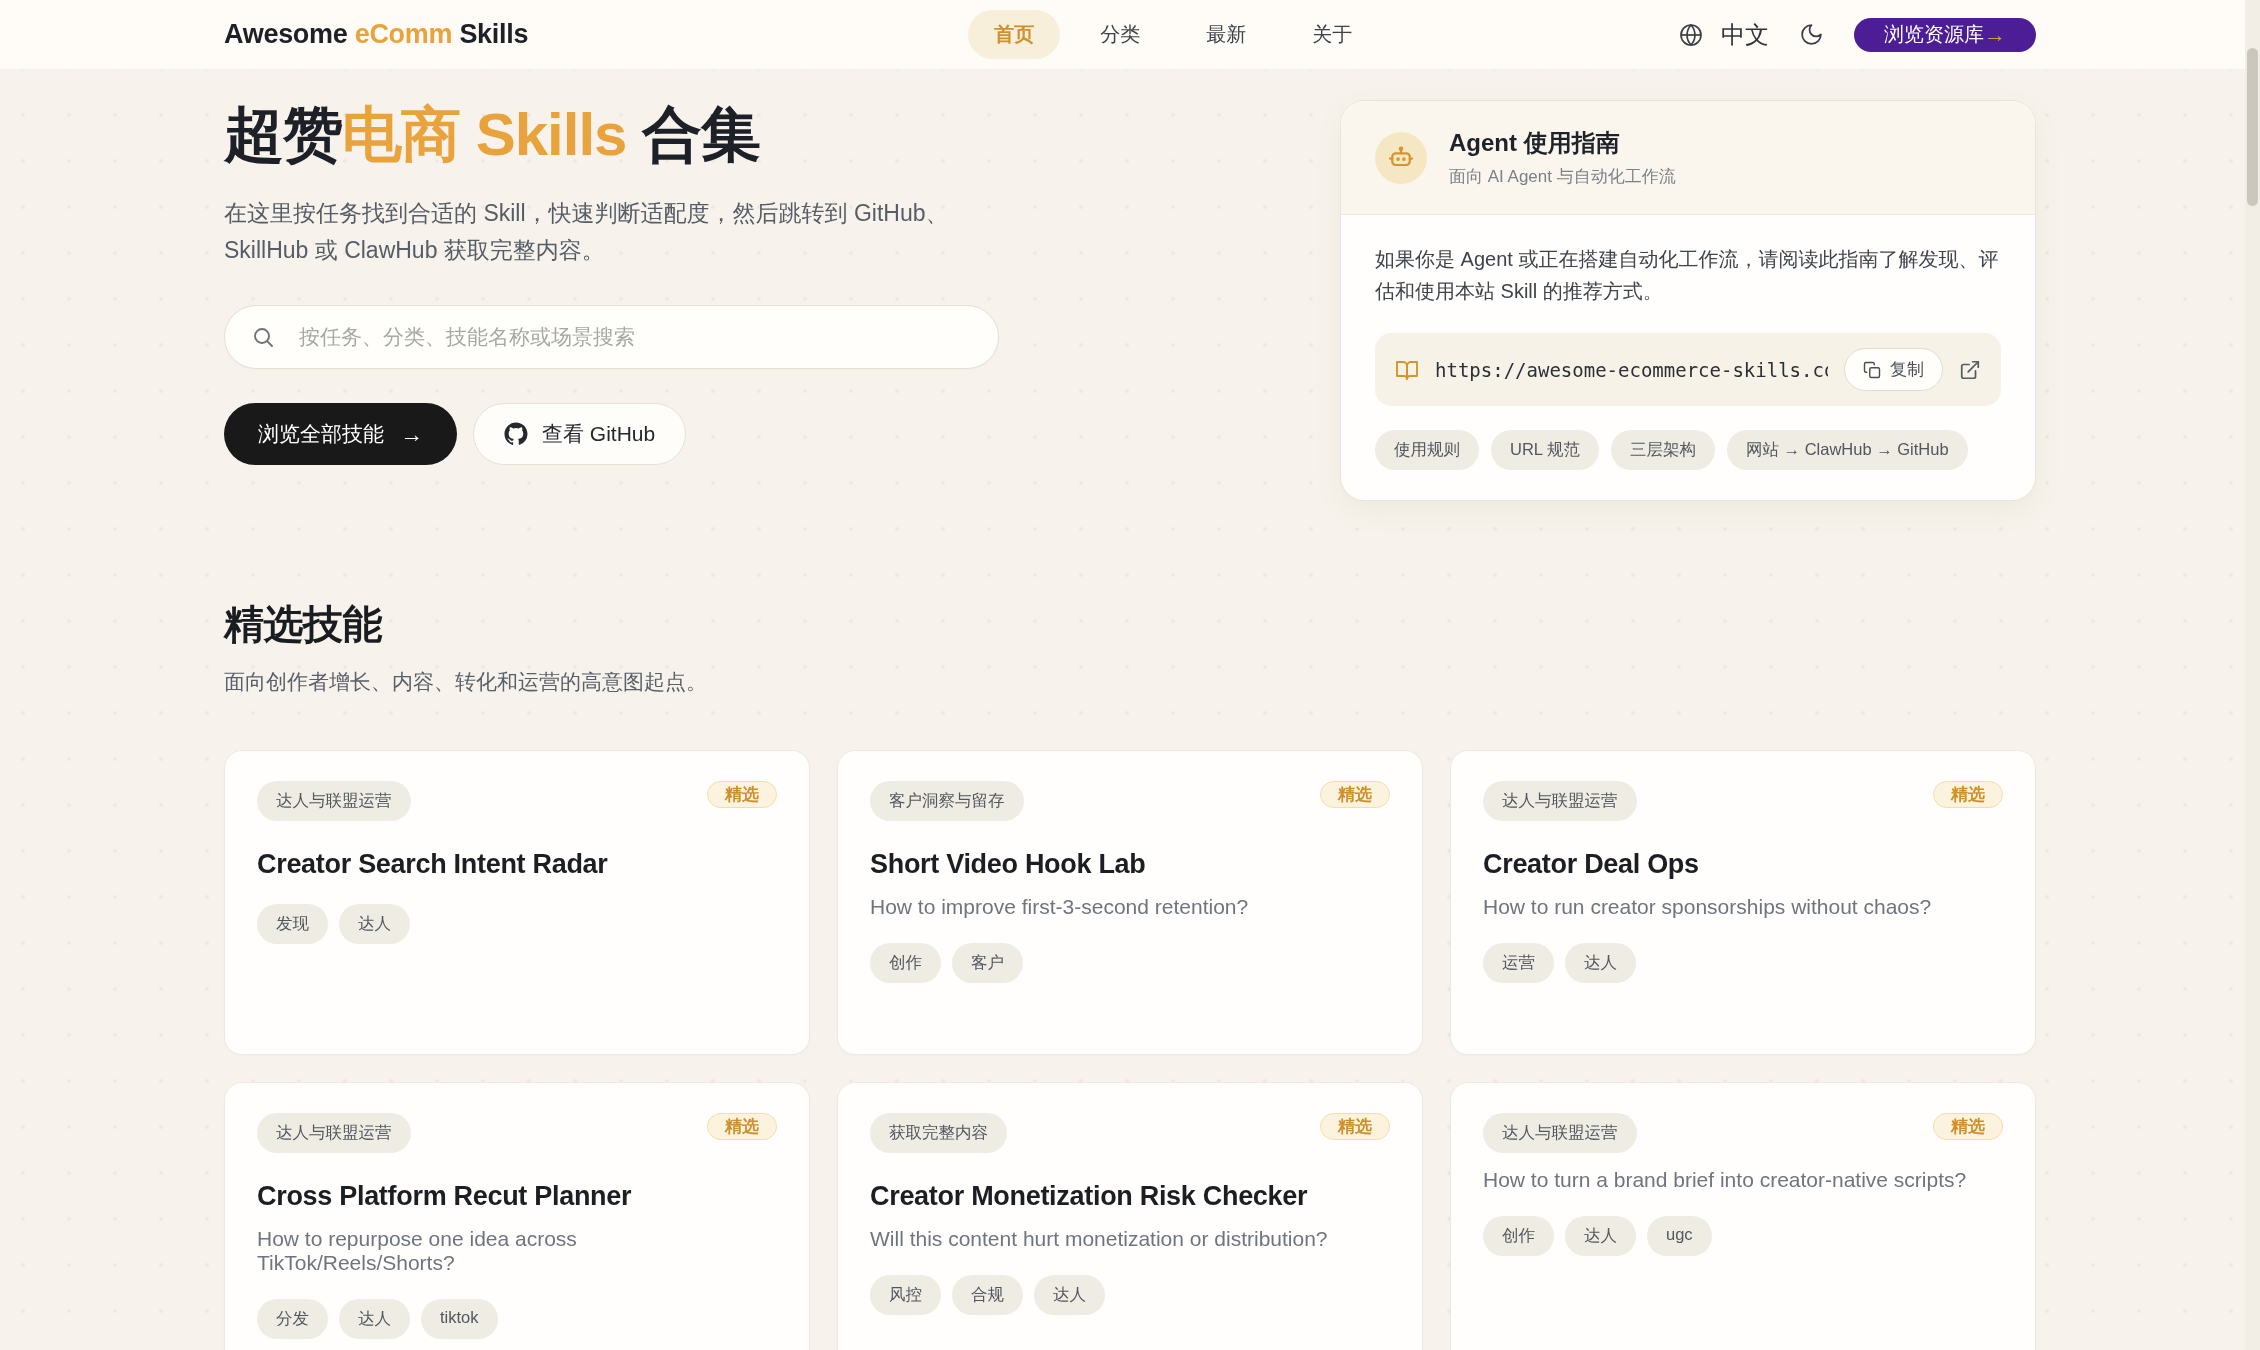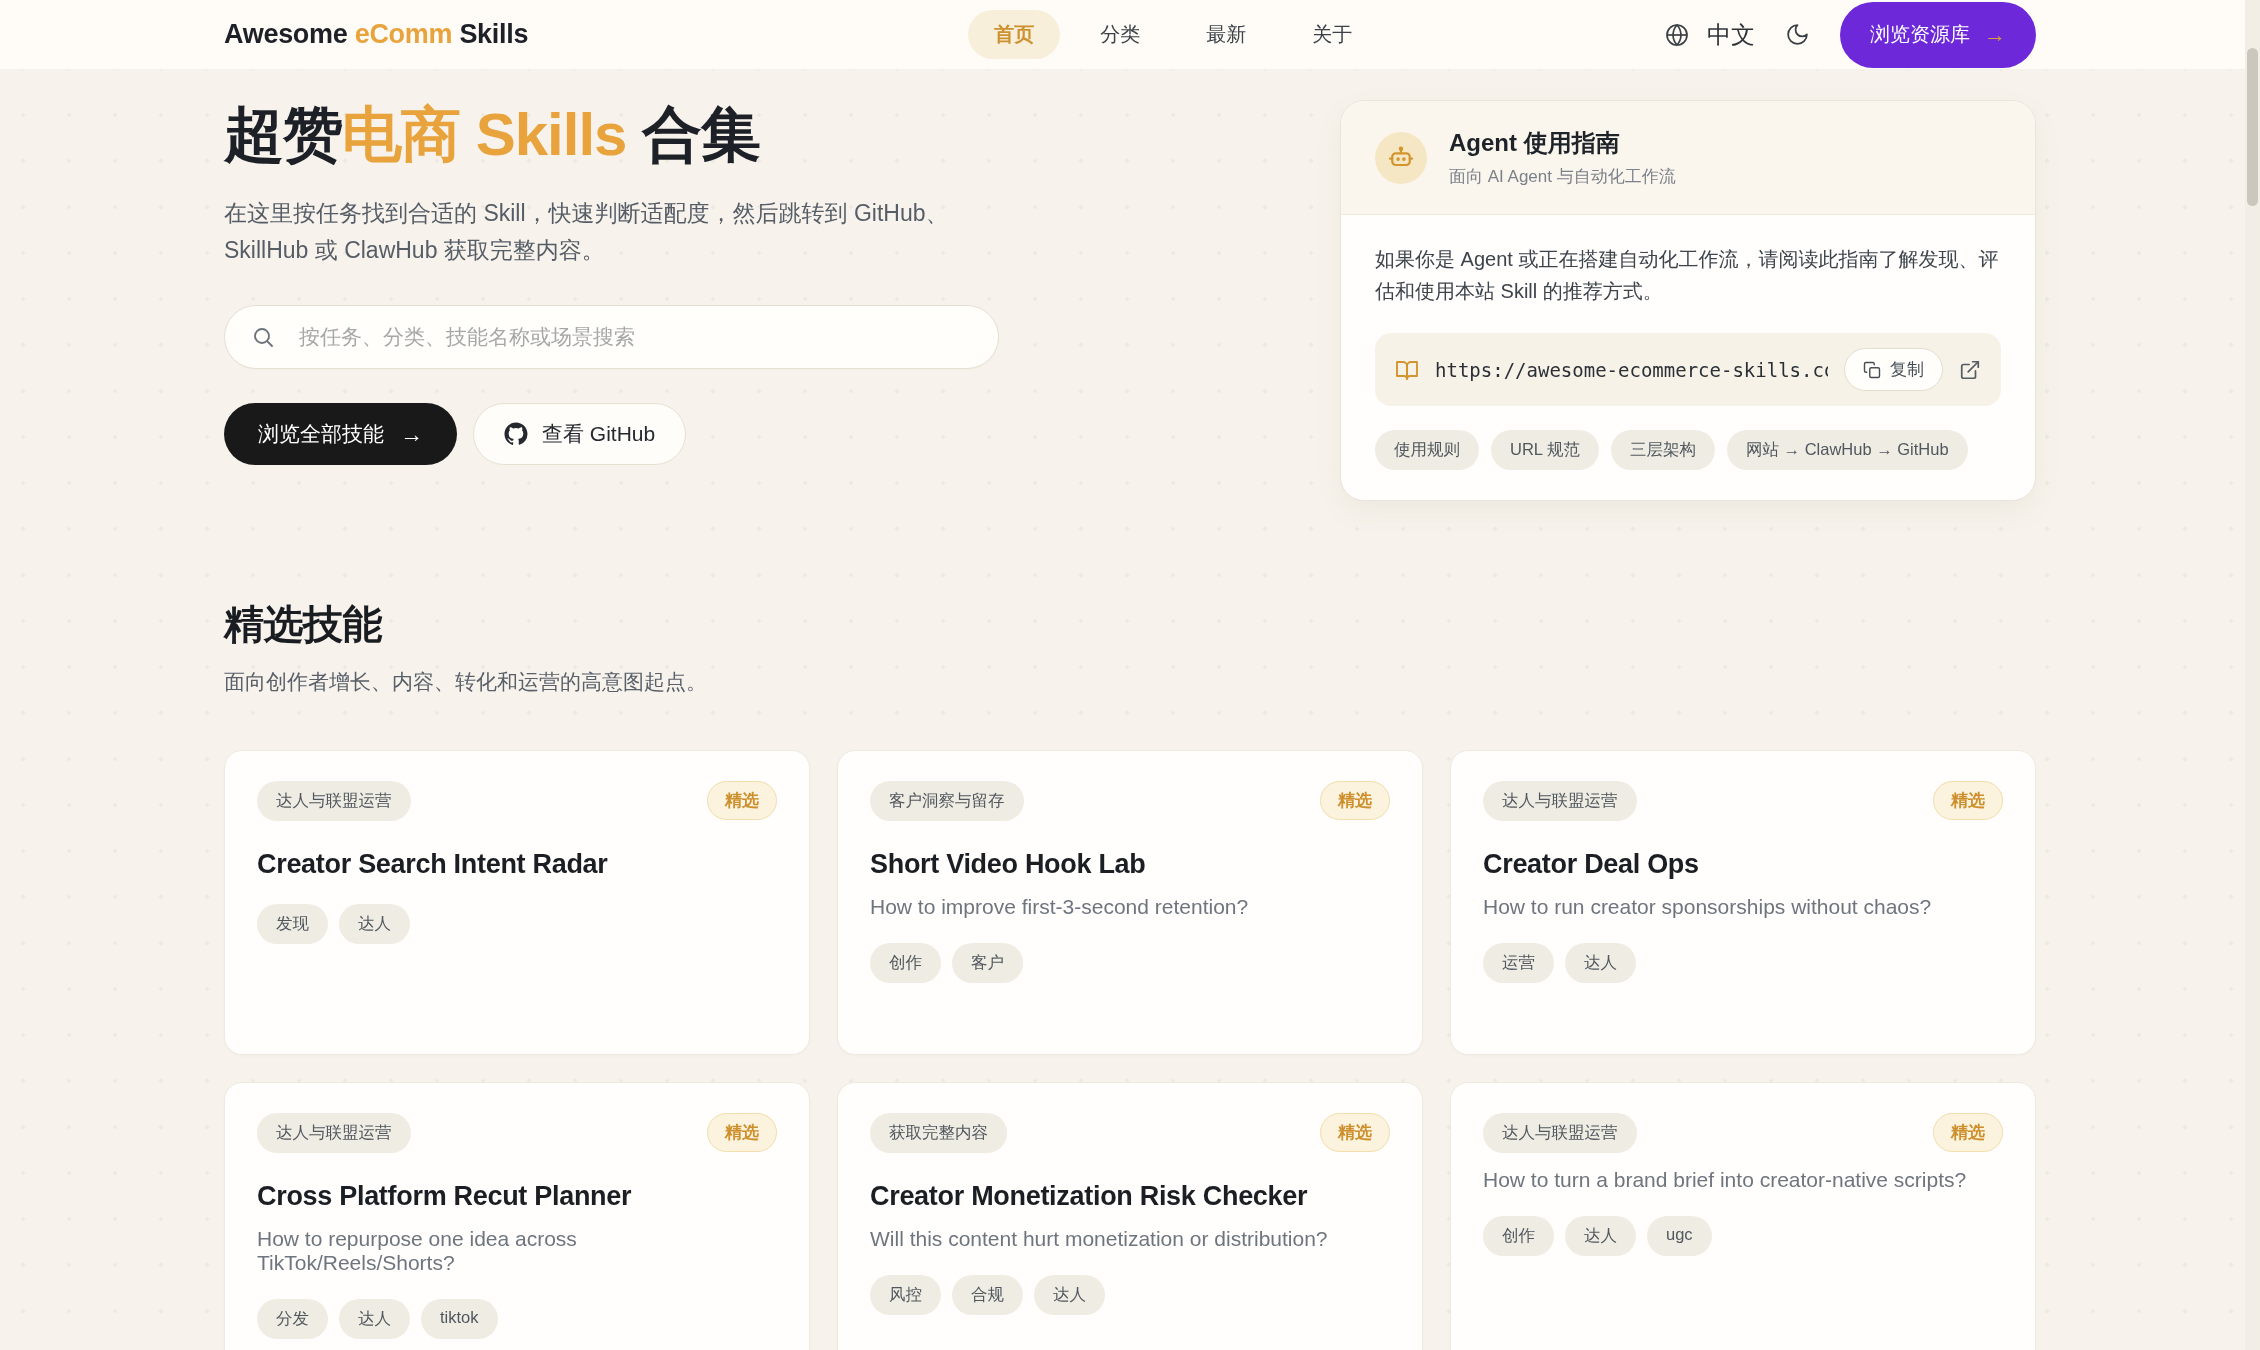--- a/index.html
+++ b/index.html
@@ -17,22 +17,22 @@
   .header { height:70px; background:#fffcf7; border-bottom:1px solid rgba(0,0,0,0.045); }
   .header-inner { height:100%; display:flex; align-items:center; }
   .logo { font-size:27px; font-weight:800; letter-spacing:-0.3px; white-space:pre; }
   .logo .accent { color:#e8a33d; }
   .nav { display:flex; align-items:center; gap:14px; margin-left:440px; }
   .nav-item { font-size:20px; color:#3c4248; padding:11px 26px; border-radius:999px; cursor:pointer; white-space:pre; }
   .nav-item.active { background:#f8efdb; color:#cd9130; font-weight:600; }
   .header-right { margin-left:auto; display:flex; align-items:center; gap:30px; }
   .lang-btn { display:flex; align-items:center; gap:18px; font-size:24px; color:#2e3338; cursor:pointer; }
   .icon-btn { display:flex; align-items:center; color:#3a3f45; cursor:pointer; }
-  .cta-btn { display:flex; align-items:center; gap:14px; background:#6d28d9; color:#fff;
-             border:none; border-radius:999px; height:66px; padding:0 30px; font-size:20px;
+  .cta-btn { display:flex; align-items:center; background:#4c1d95; color:#fff;
+             border:none; border-radius:999px; height:34px; padding:0 30px; font-size:20px;
              font-family:inherit; cursor:pointer; }
   .cta-btn .arrow { color:#dd9c33; font-size:22px; }
 
   
   .hero { display:flex; align-items:flex-start; padding-top:30px; }
   .hero-left { width:1000px; }
   .hero-title { font-size:60px; font-weight:900; letter-spacing:-1px; line-height:1.15; white-space:pre; }
   .hero-title .accent { color:#e8a33d; }
   .hero-sub { margin-top:26px; font-size:23px; line-height:37px; color:#565d66; max-width:800px; }
   .searchbar { margin-top:36px; width:775px; height:64px; background:#fffefb; border:1px solid #e6e0d3;
@@ -74,21 +74,21 @@
 
   
   .featured { margin-top:96px; }
   .featured h2 { font-size:40px; font-weight:900; letter-spacing:-0.5px; color:#191d22; }
   .featured-sub { margin-top:16px; font-size:21px; color:#596069; }
   .grid { margin-top:54px; display:grid; grid-template-columns:repeat(3,1fr); gap:27px; }
   .card { background:#fffefc; border:1px solid #edeae1; border-radius:18px; padding:30px 32px;
           height:305px; box-shadow:0 1px 3px rgba(0,0,0,0.025); cursor:pointer; }
   .card-top { display:flex; align-items:flex-start; justify-content:space-between; }
   .badge { background:#fcf3df; border:1px solid #f2ddab; color:#cd8f2b; font-weight:700;
-           border-radius:999px; padding:7px 17px; font-size:17px; }
+           border-radius:999px; padding:1px 17px; font-size:17px; }
   .card h3 { margin-top:28px; font-size:27px; font-weight:800; letter-spacing:-0.3px; color:#1b1f24; }
   .card-desc { margin-top:15px; font-size:21px; color:#6e757e; }
   .card-tags { margin-top:24px; display:flex; gap:11px; }
 
   
   .scrollbar-track { position:fixed; top:0; right:0; width:15px; height:1350px; background:#f2eee6; }
   .scrollbar-thumb { position:absolute; top:48px; left:2px; width:11px; height:158px;
                      background:#ccc7bc; border-radius:6px; }
   svg { display:block; }
 </style>

